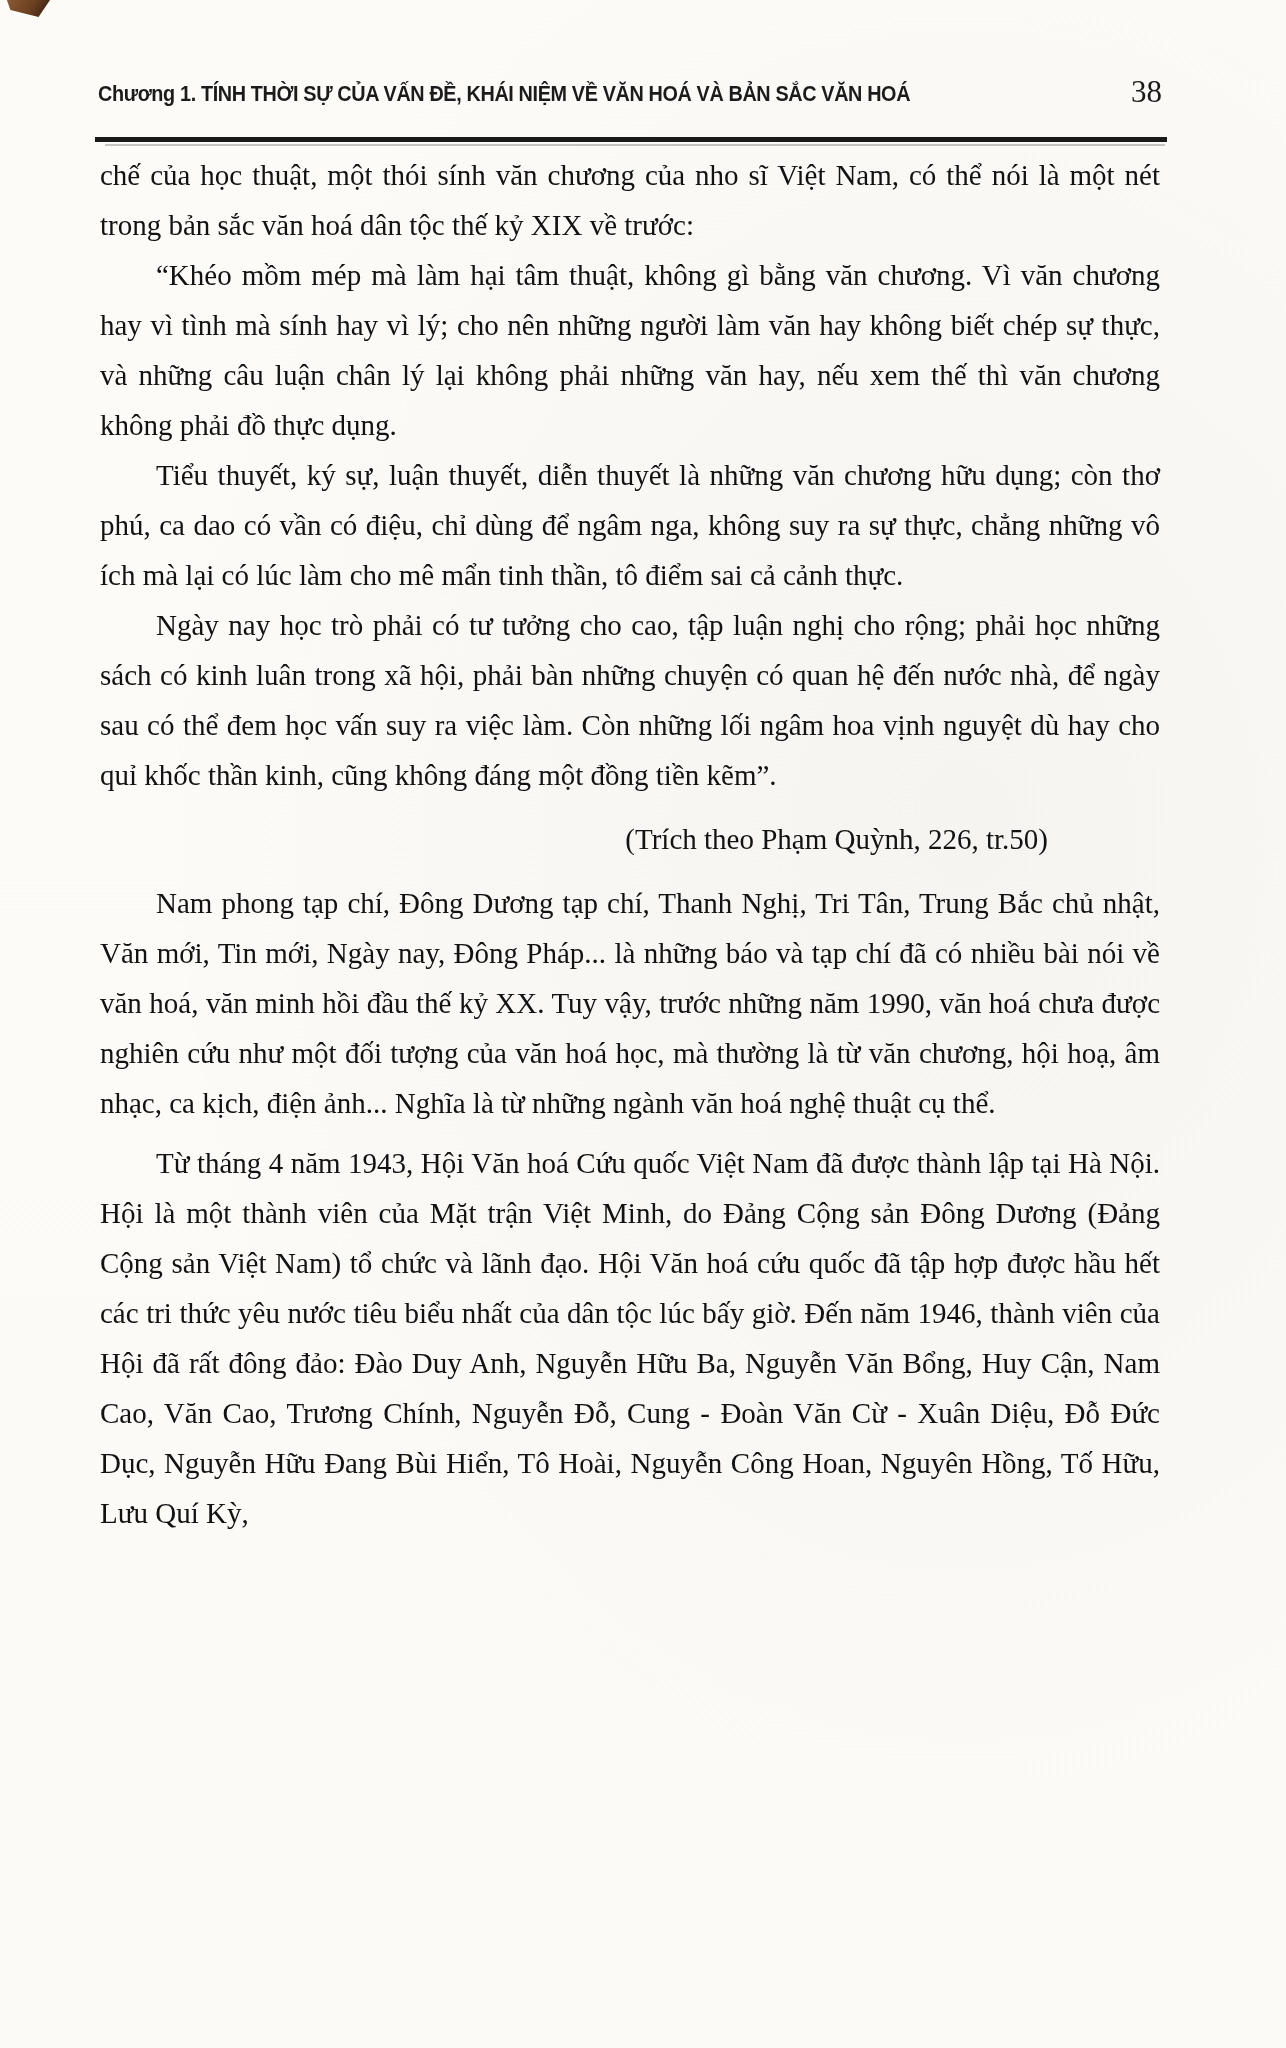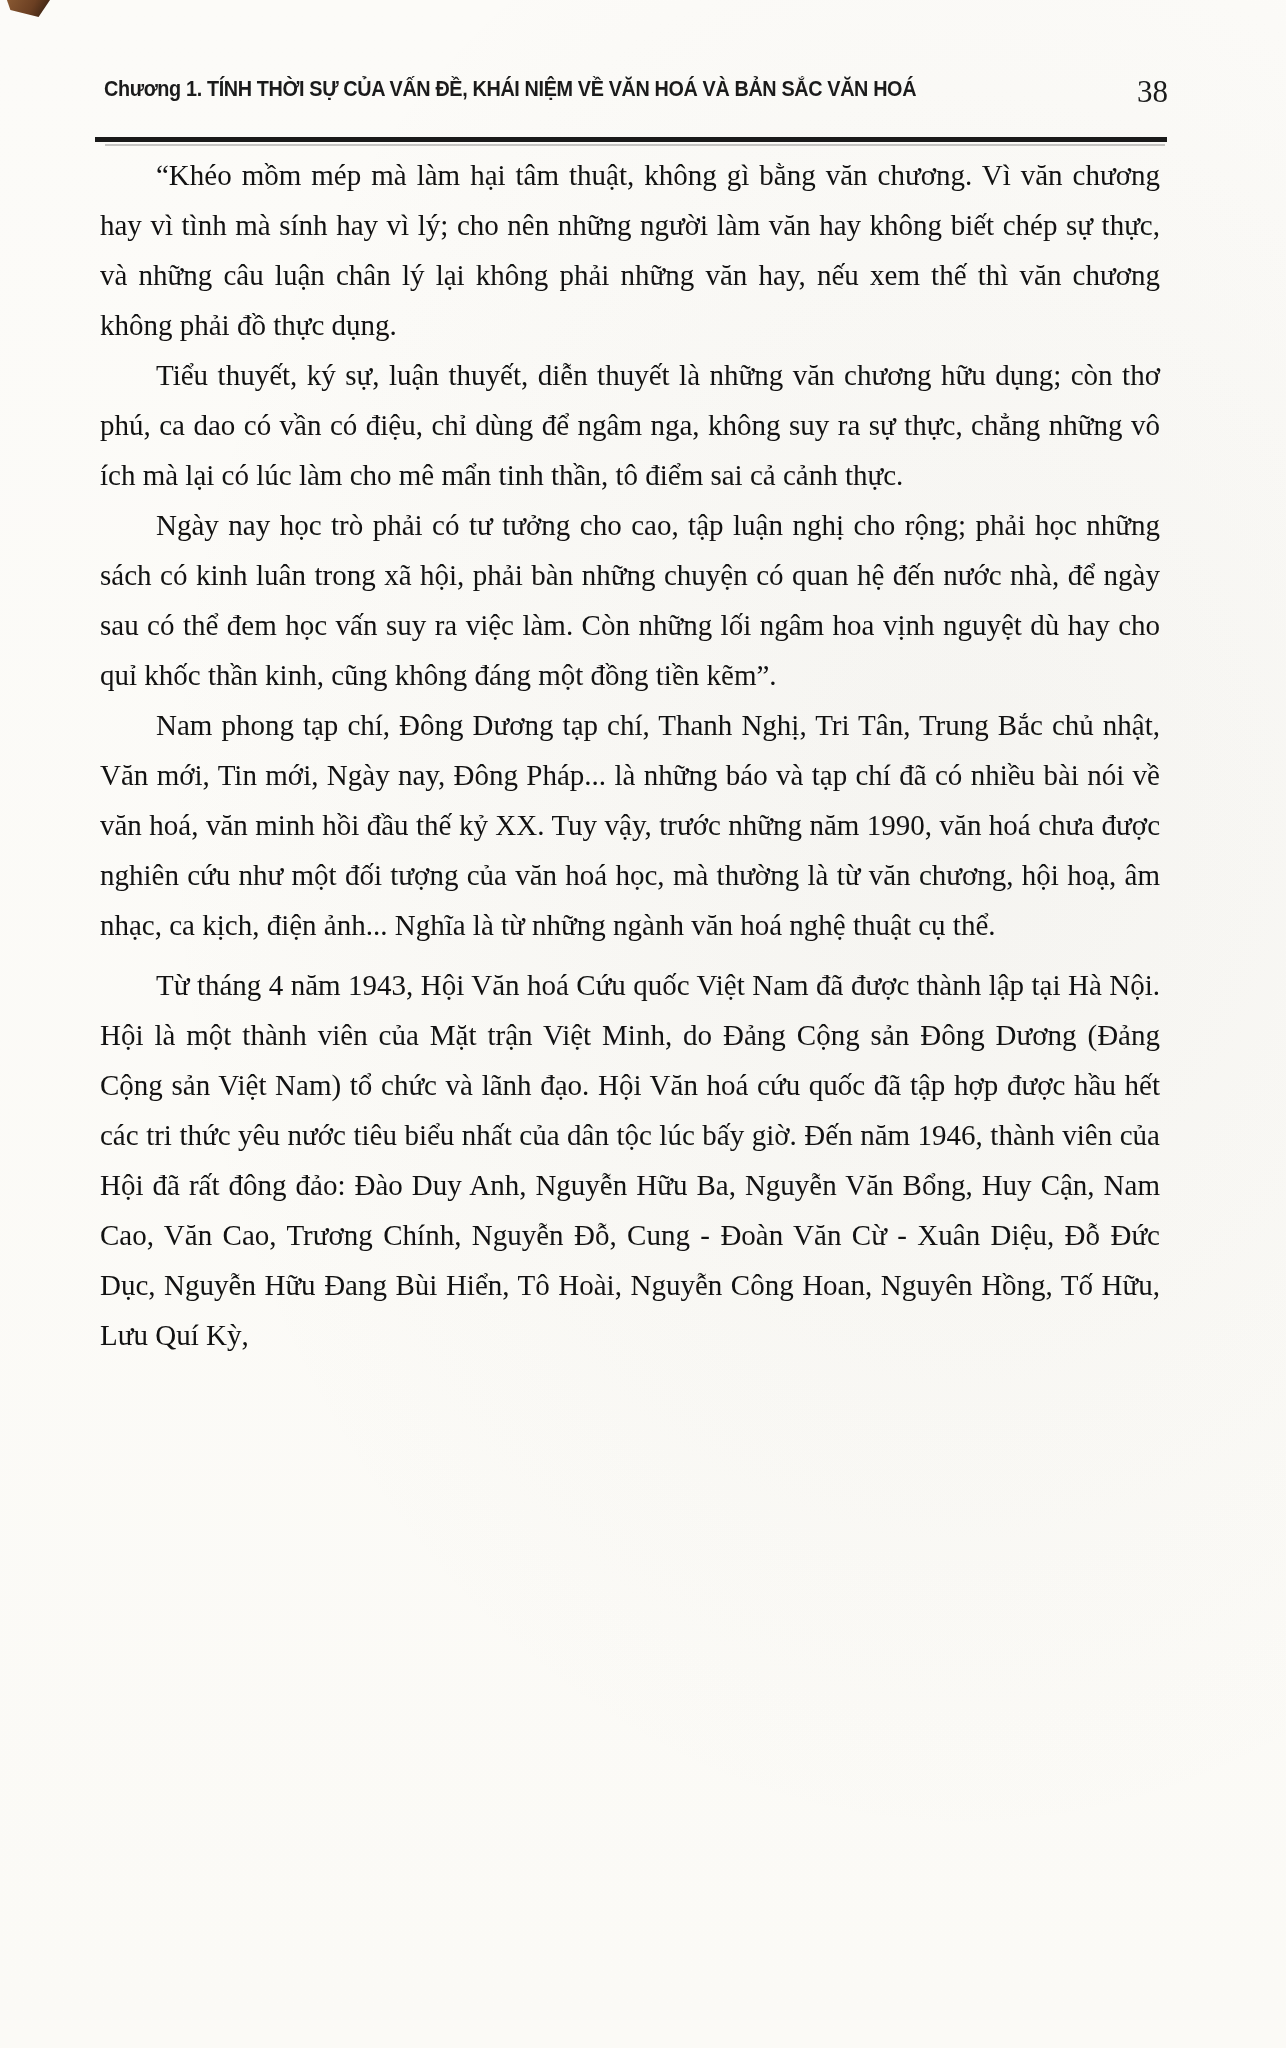--- a/index.html
+++ b/index.html
@@ -18,22 +18,22 @@
     overflow:hidden;
     color:#141414;
   }
   .corner-fold{
     position:absolute;left:6px;top:0;
     width:44px;height:18px;
     background:linear-gradient(120deg,#8a5a33 0%,#6b3f22 55%,#2c1a0e 100%);
     clip-path:polygon(2% 0, 100% 0, 74% 95%, 10% 55%);
   }
   .header{
-    position:absolute;left:104px;top:76px;width:1068px;
-    display:flex;justify-content:space-between;
+    position:absolute;left:98px;top:76px;width:1068px;
+    display:flex;justify-content:space-between;align-items:flex-end;
   }
   .header-title{
     font-family:"Liberation Sans", sans-serif;
     font-weight:700;
     font-size:22px;
     letter-spacing:-0.4px;
     white-space:nowrap;
     transform:scaleX(0.90);
     transform-origin:left bottom;
     color:#1b1b1b;
@@ -83,34 +83,38 @@
 
   <div class="header">
     <span class="header-title">Chương 1. TÍNH THỜI SỰ CỦA VẤN ĐỀ, KHÁI NIỆM VỀ VĂN HOÁ VÀ BẢN SẮC VĂN HOÁ</span>
     <span class="page-number">38</span>
   </div>
 
   <div class="header-rule"></div>
 
   <div class="body-text">
 
+    <p>
+      <span>chế của học thuật, một thói sính văn chương của nho sĩ Việt Nam, có thể nói là một nét trong bản sắc văn hoá dân tộc thế kỷ XIX về trước:</span>
+    </p>
 
     <p class="indent">
       <span>“Khéo mồm mép mà làm hại tâm thuật, không gì bằng văn chương. Vì văn chương hay vì </span><span class="it">tình</span><span> mà sính hay vì </span><span class="it">lý</span><span>; cho nên những người làm văn hay không biết chép sự thực, và những câu luận chân lý lại không phải những văn hay, nếu xem thế thì văn chương không phải đồ thực dụng.</span>
     </p>
 
     <p class="indent">
       <span>Tiểu thuyết, ký sự, luận thuyết, diễn thuyết là những văn chương hữu dụng; còn thơ phú, ca dao có vần có điệu, chỉ dùng để ngâm nga, không suy ra sự thực, chẳng những vô ích mà lại có lúc làm cho mê mẩn tinh thần, tô điểm sai cả cảnh thực.</span>
     </p>
 
 
     <p class="indent">
       <span>Ngày nay học trò phải có tư tưởng cho cao, tập luận nghị cho rộng; phải học những sách có kinh luân trong xã hội, phải bàn những chuyện có quan hệ đến nước nhà, để ngày sau có thể đem học vấn suy ra việc làm. Còn những lối ngâm hoa vịnh nguyệt dù hay cho quỉ khốc thần kinh, cũng không đáng một đồng tiền kẽm”.</span>
     </p>
 
+    <p class="citation">(Trích theo Phạm Quỳnh, 226, tr.50)</p>
 
     <p class="indent">
       <span class="it">Nam phong tạp chí, Đông Dương tạp chí, Thanh Nghị, Tri Tân, Trung Bắc chủ nhật, Văn mới, Tin mới, Ngày nay, Đông Pháp...</span><span> là những báo và tạp chí đã có nhiều bài nói về văn hoá, văn minh hồi đầu thế kỷ XX. Tuy vậy, trước những năm 1990, văn hoá chưa được nghiên cứu như một đối tượng của văn hoá học, mà thường là từ văn chương, hội hoạ, âm nhạc, ca kịch, điện ảnh... Nghĩa là từ những ngành văn hoá nghệ thuật cụ thể.</span>
     </p>
 
     <p class="indent sp-before">
       <span>Từ tháng 4 năm 1943, </span><span class="it">Hội Văn hoá Cứu quốc Việt Nam</span><span> đã được thành lập tại Hà Nội. Hội là một thành viên của Mặt trận Việt Minh, do Đảng Cộng sản Đông Dương (Đảng Cộng sản Việt Nam) tổ chức và lãnh đạo. Hội Văn hoá cứu quốc đã tập hợp được hầu hết các tri thức yêu nước tiêu biểu nhất của dân tộc lúc bấy giờ. Đến năm 1946, thành viên của Hội đã rất đông đảo: Đào Duy Anh, Nguyễn Hữu Ba, Nguyễn Văn Bổng, Huy Cận, Nam Cao, Văn Cao, Trương Chính, Nguyễn Đỗ, Cung - Đoàn Văn Cừ - Xuân Diệu, Đỗ Đức Dục, Nguyễn Hữu Đang Bùi Hiển, Tô Hoài, Nguyễn Công Hoan, Nguyên Hồng, Tố Hữu, Lưu Quí Kỳ,</span>
     </p>
 
   </div>

